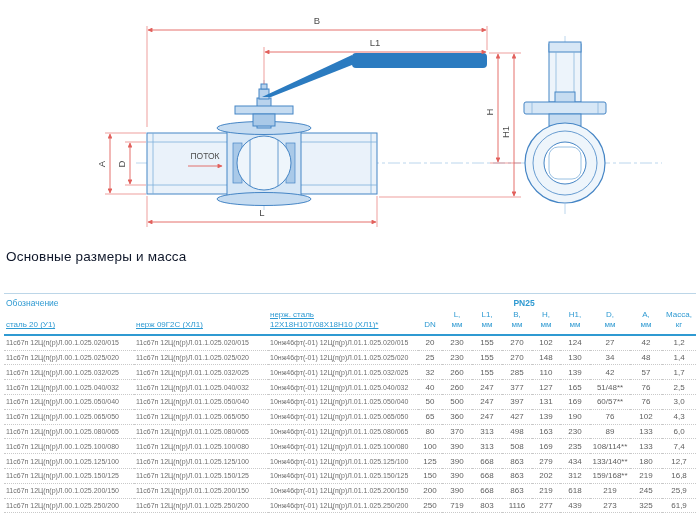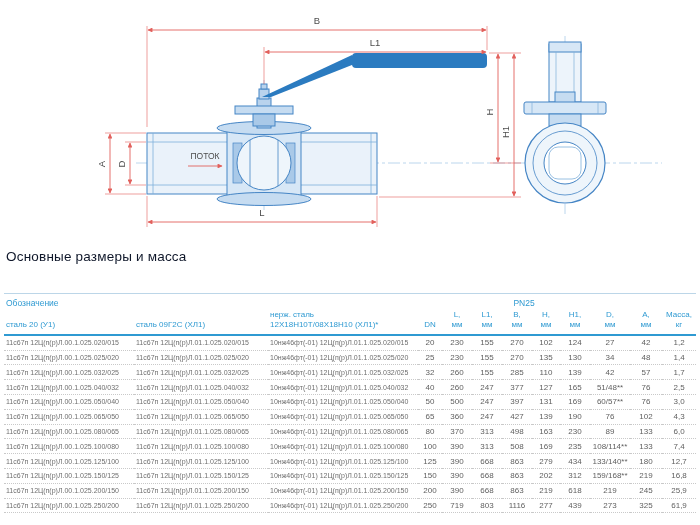--- a/index.html
+++ b/index.html
@@ -7,23 +7,23 @@
        font-family:"Liberation Sans",sans-serif;}
   #drawing{position:absolute;left:0;top:0;}
   #section-title{position:absolute;left:6px;top:249px;font-size:13.5px;
        color:#0f172a;letter-spacing:.2px;}
   #table-wrap{position:absolute;left:4px;top:284px;width:692px;margin-top:9px;}
   table.tbl{border-collapse:collapse;table-layout:fixed;width:692px;
        border-top:1px solid #bcd6e8;}
   thead{border-bottom:2px solid #2f9ad2;}
   th{font-weight:normal;}
   th.g-des{text-align:left;color:#2f9ad2;font-size:8.5px;padding:4px 2px 1px 2px;}
-  th.g-pn{text-align:center;color:#2f9ad2;font-size:8.5px;padding:4px 0 1px 0;}
+  th.g-pn{text-align:center;color:#2f9ad2;font-size:8.5px;padding:4px 0 1px 0;font-weight:bold;}
   th.h-des{text-align:left;color:#2f9ad2;font-size:8px;vertical-align:bottom;
-       padding:1px 2px 3px 2px;line-height:1.3;white-space:nowrap;overflow:hidden;}
+       padding:1px 2px 3px 2px;line-height:1.3;white-space:nowrap;overflow:hidden;text-decoration:underline;}
   th.h-num{text-align:center;color:#2f9ad2;font-size:8px;vertical-align:bottom;
        padding:1px 0 3px 0;line-height:1.3;}
   tbody td{border-bottom:1px dotted #c9c9c9;height:13.8px;padding:0 2px;}
   td.c-des{font-size:7px;color:#6e6e6e;text-align:left;white-space:nowrap;overflow:hidden;}
   td.c-num{font-size:8px;color:#5f5f5f;text-align:center;white-space:nowrap;}
 </style>
 </head>
 <body>
 
 <svg id="drawing" width="700" height="246" viewBox="0 0 700 246">
@@ -158,21 +158,21 @@
         <col style="width:34px">
     </colgroup>
     <thead>
       <tr>
         <th class="g-des" colspan="3">Обозначение</th>
         <th class="g-pn" colspan="7">PN25</th>
         <th colspan="2"></th>
       </tr>
       <tr id="hdr-row2">
           <th class="h-des">сталь 20 (У1)</th>
-          <th class="h-des">сталь 09Г2С (ХЛ1)</th>
+          <th class="h-des">нерж 09Г2С (ХЛ1)</th>
           <th class="h-des">
             <div>нерж. сталь</div>
             <div>12Х18Н10Т/08Х18Н10 (ХЛ1)*</div>
           </th>
           <th class="h-num">DN</th>
           <th class="h-num">
             <div>L,</div>
             <div>мм</div>
           </th>
           <th class="h-num">
@@ -221,21 +221,21 @@
           <td class="c-num">1,2</td>
         </tr>
         <tr>
           <td class="c-des">11с67п 12Ц(п(р)Л.00.1.025.025/020</td>
           <td class="c-des">11с67п 12Ц(п(р)Л.01.1.025.025/020</td>
           <td class="c-des">10нж46фт(-01) 12Ц(п(р)Л.01.1.025.025/020</td>
           <td class="c-num">25</td>
           <td class="c-num">230</td>
           <td class="c-num">155</td>
           <td class="c-num">270</td>
-          <td class="c-num">135</td>
+          <td class="c-num">148</td>
           <td class="c-num">130</td>
           <td class="c-num">34</td>
           <td class="c-num">48</td>
           <td class="c-num">1,4</td>
         </tr>
         <tr>
           <td class="c-des">11с67п 12Ц(п(р)Л.00.1.025.032/025</td>
           <td class="c-des">11с67п 12Ц(п(р)Л.01.1.025.032/025</td>
           <td class="c-des">10нж46фт(-01) 12Ц(п(р)Л.01.1.025.032/025</td>
           <td class="c-num">32</td>

